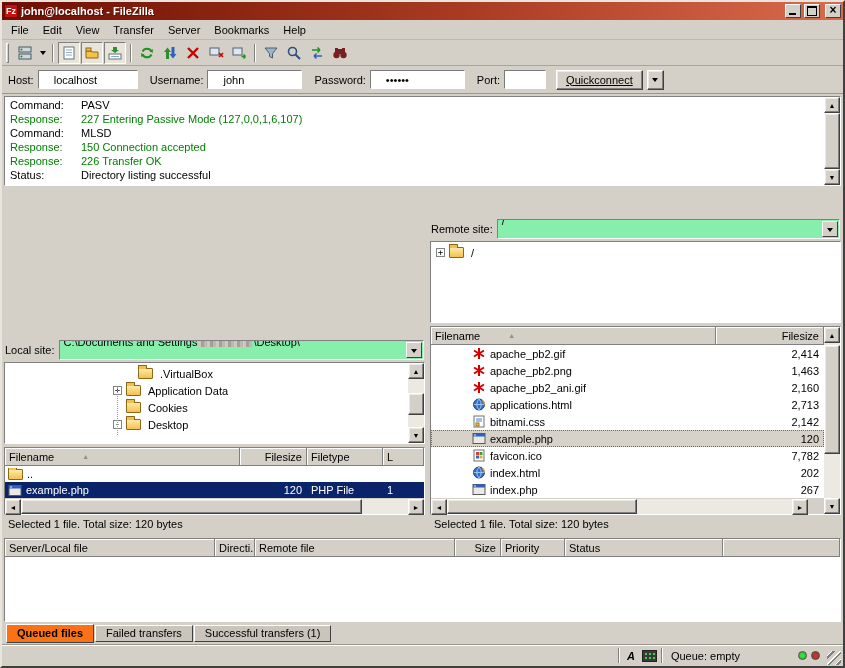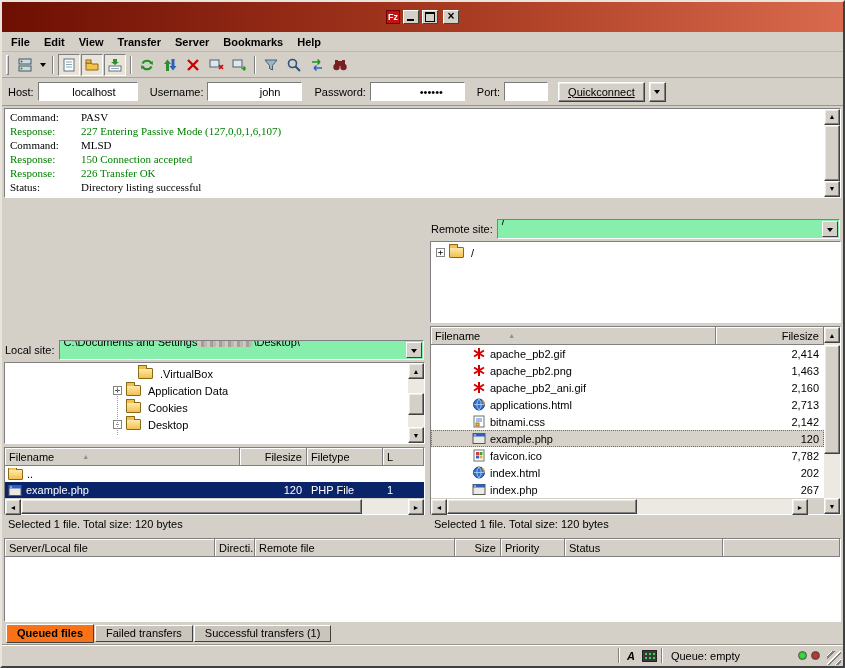--- a/index.html
+++ b/index.html
@@ -6,63 +6,63 @@
   html,body { background:#fff; }
   body { font-family:"Liberation Sans", sans-serif; font-size:11px; color:#000; }
 
   .window{
     width:845px;height:668px;background:#d4d0c8;overflow:hidden;
     border:2px solid;border-color:#e9e5dd #404040 #404040 #e9e5dd;
     display:flex;flex-direction:column;position:relative;
   }
 
   
-  .titlebar{height:30px;flex:none;display:flex;align-items:center;gap:3px;padding:0 2px;
-    background:linear-gradient(90deg,#6e0f03,#a93b22 55%,#d96a4d);justify-content:center;}
+  .titlebar{height:18px;flex:none;display:flex;align-items:center;gap:3px;padding:0 2px;
+    background:linear-gradient(90deg,#6e0f03,#a93b22 55%,#d96a4d);}
   .app-icon{width:14px;height:14px;background:#c41212;color:#fff;font-weight:bold;font-size:9px;
     display:flex;align-items:center;justify-content:center;border:1px solid #6d0202;flex:none;}
   .title-text{color:#fff;font-weight:bold;flex:1;white-space:nowrap;overflow:hidden;text-shadow:1px 1px 0 rgba(0,0,0,.35);}
   .winbtn{width:16px;height:14px;background:#d4d0c8;border:1px solid;border-color:#fff #404040 #404040 #fff;
     display:flex;align-items:center;justify-content:center;flex:none;position:relative;}
   .winbtn.min::before{content:"";width:7px;height:2px;background:#000;position:absolute;bottom:2px;left:3px;}
   .winbtn.max::before{content:"";width:8px;height:7px;border:1px solid #000;border-top-width:2px;}
   .winbtn.close{margin-left:2px;}
   .winbtn.close::before{content:"×";font-size:12px;font-weight:bold;margin-top:-2px;}
 
   
   .menubar{height:20px;flex:none;display:flex;align-items:center;padding:0 2px;border-bottom:1px solid #bdb9b1;}
-  .menu-item{padding:3px 7px;white-space:nowrap;font-weight:bold;}
+  .menu-item{padding:3px 7px;white-space:nowrap;}
   .toolbar{height:26px;flex:none;display:flex;align-items:center;padding:0 3px;gap:1px;border-bottom:1px solid #a9a59d;}
   .tgrip{width:3px;height:20px;border:1px solid;border-color:#fff #808080 #808080 #fff;margin:0 4px 0 1px;flex:none;}
   .tbtn{width:22px;height:22px;display:flex;align-items:center;justify-content:center;flex:none;border:1px solid transparent;}
   .tbtn.pressed{border-color:#808080 #fff #fff #808080;background:#e8e4da;}
   .tbtn svg{width:16px;height:16px;}
   .tb-caret{width:11px;height:22px;display:flex;align-items:center;justify-content:center;flex:none;}
   .tb-caret::before{content:"";border:3px solid transparent;border-top:4px solid #000;margin-top:4px;}
   .tsep{width:2px;height:18px;border-left:1px solid #808080;border-right:1px solid #fff;margin:0 3px;flex:none;}
 
   
   .quickbar{height:28px;flex:none;display:flex;align-items:center;gap:4px;padding:0 6px;border-bottom:1px solid #9a968e;}
   .qc-label{margin-left:8px;white-space:nowrap;}
   .qc-label:first-child{margin-left:0;}
   .textfield{height:19px;border:1px solid;border-color:#7b7b7b #fff #fff #7b7b7b;background:#fff;
-    padding:2px 21px;font:11px "Liberation Sans",sans-serif;outline:none;text-align:right;}
+    padding:2px 15px;font:11px "Liberation Sans",sans-serif;outline:none;}
   .qc-btn{height:20px;padding:2px 9px;background:#d4d0c8;border:1px solid;border-color:#fff #404040 #404040 #fff;
     box-shadow:inset -1px -1px 0 #808080,inset 1px 1px 0 #eceae4;font:11px "Liberation Sans",sans-serif;
     text-decoration:underline;margin-left:6px;}
   .qc-drop{width:17px;height:20px;background:#d4d0c8;border:1px solid;border-color:#fff #404040 #404040 #fff;
     box-shadow:inset -1px -1px 0 #808080,inset 1px 1px 0 #eceae4;display:flex;align-items:center;justify-content:center;}
   .qc-drop::before{content:"";border:3px solid transparent;border-top:4px solid #000;margin-top:4px;}
 
   
   .content{flex:1;display:flex;flex-direction:column;min-height:0;padding:2px 2px 0;}
 
   
   .logpane{height:90px;flex:none;background:#fff;border:1px solid;border-color:#808080 #fff #fff #808080;
-    position:relative;overflow:hidden;padding:1px 6px 0 0;font-family:Liberation Serif, serif;}
+    position:relative;overflow:hidden;padding:1px 6px 0 0;}
   .log-line{display:flex;line-height:14px;white-space:nowrap;}
   .log-label{width:76px;padding-left:5px;flex:none;}
   .kind-response{color:#008000;}
   .kind-command,.kind-status{color:#000;}
   .log-scroll{position:absolute;top:0;right:0;bottom:0;width:16px;display:flex;flex-direction:column;background:#ece9e2;}
 
   
   .sbtn{width:16px;height:16px;flex:none;background:#d4d0c8;border:1px solid;border-color:#fff #404040 #404040 #fff;
     box-shadow:inset -1px -1px 0 #808080,inset 1px 1px 0 #eceae4;display:flex;align-items:center;justify-content:center;color:#000;}
   .sbtn::before{font-size:7px;line-height:1;}
@@ -167,20 +167,21 @@
   .grip{width:14px;height:14px;margin-left:3px;align-self:flex-end;flex:none;
     background:repeating-linear-gradient(135deg,transparent 0 3px,#fff 3px 4px,#808080 4px 6px);}
 </style>
 </head>
 <body>
 
 <div class="window">
 
   <div class="titlebar">
     <span class="app-icon">Fz</span>
+    <span class="title-text">john@localhost - FileZilla</span>
     <span class="winbtn min"></span>
     <span class="winbtn max"></span>
     <span class="winbtn close"></span>
   </div>
 
   <div class="menubar">
     <span class="menu-item">File</span>
     <span class="menu-item">Edit</span>
     <span class="menu-item">View</span>
     <span class="menu-item">Transfer</span>

